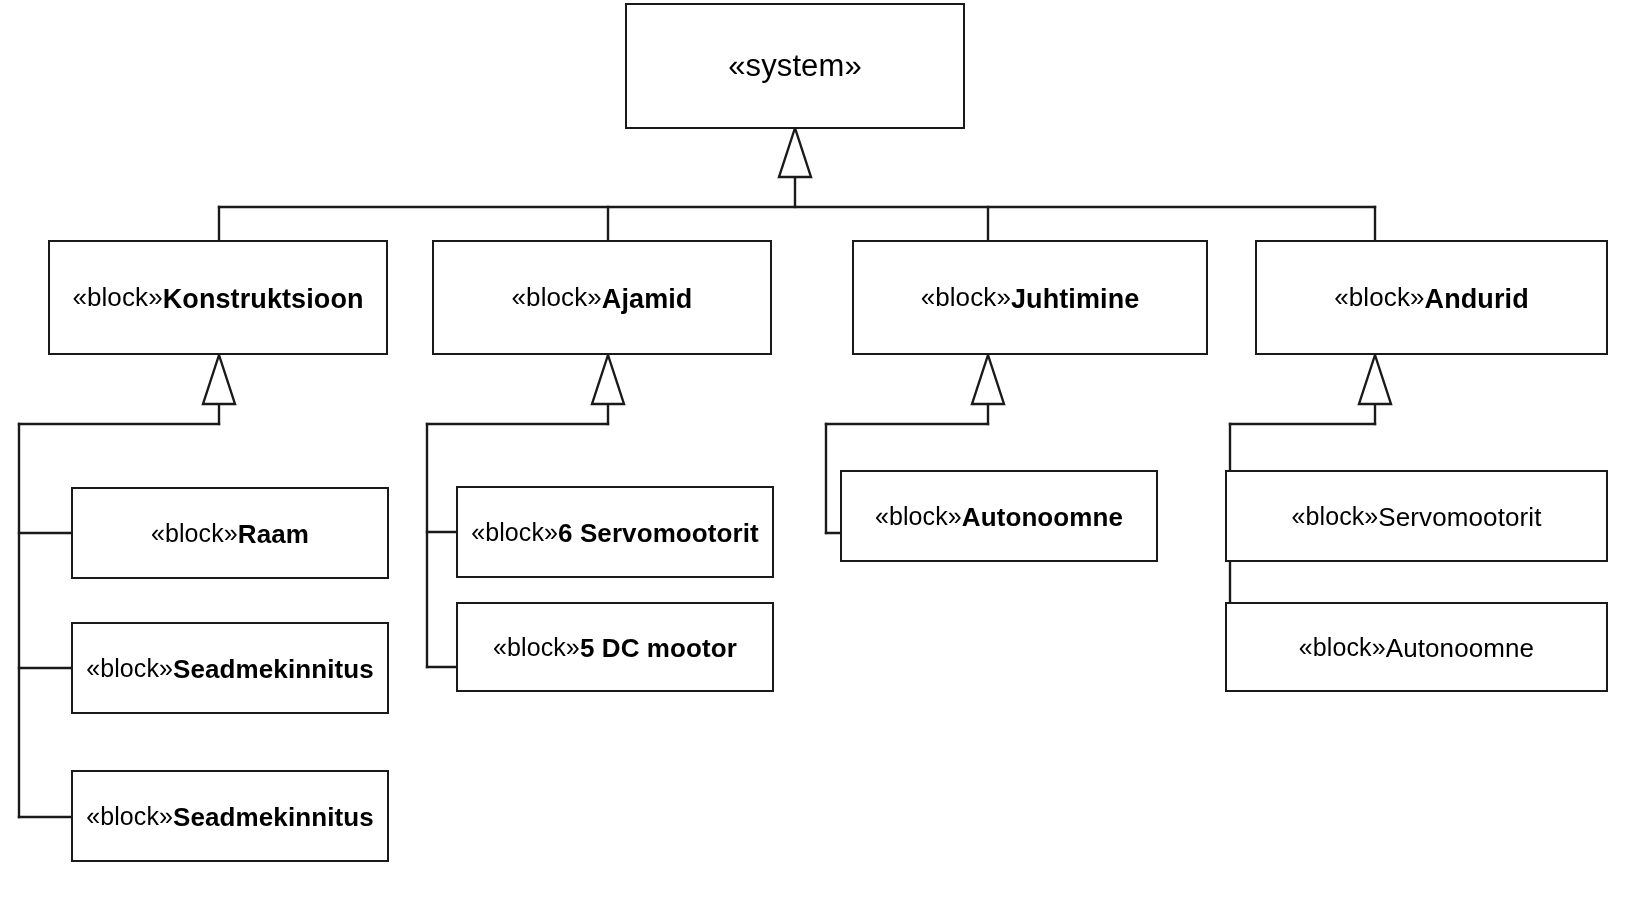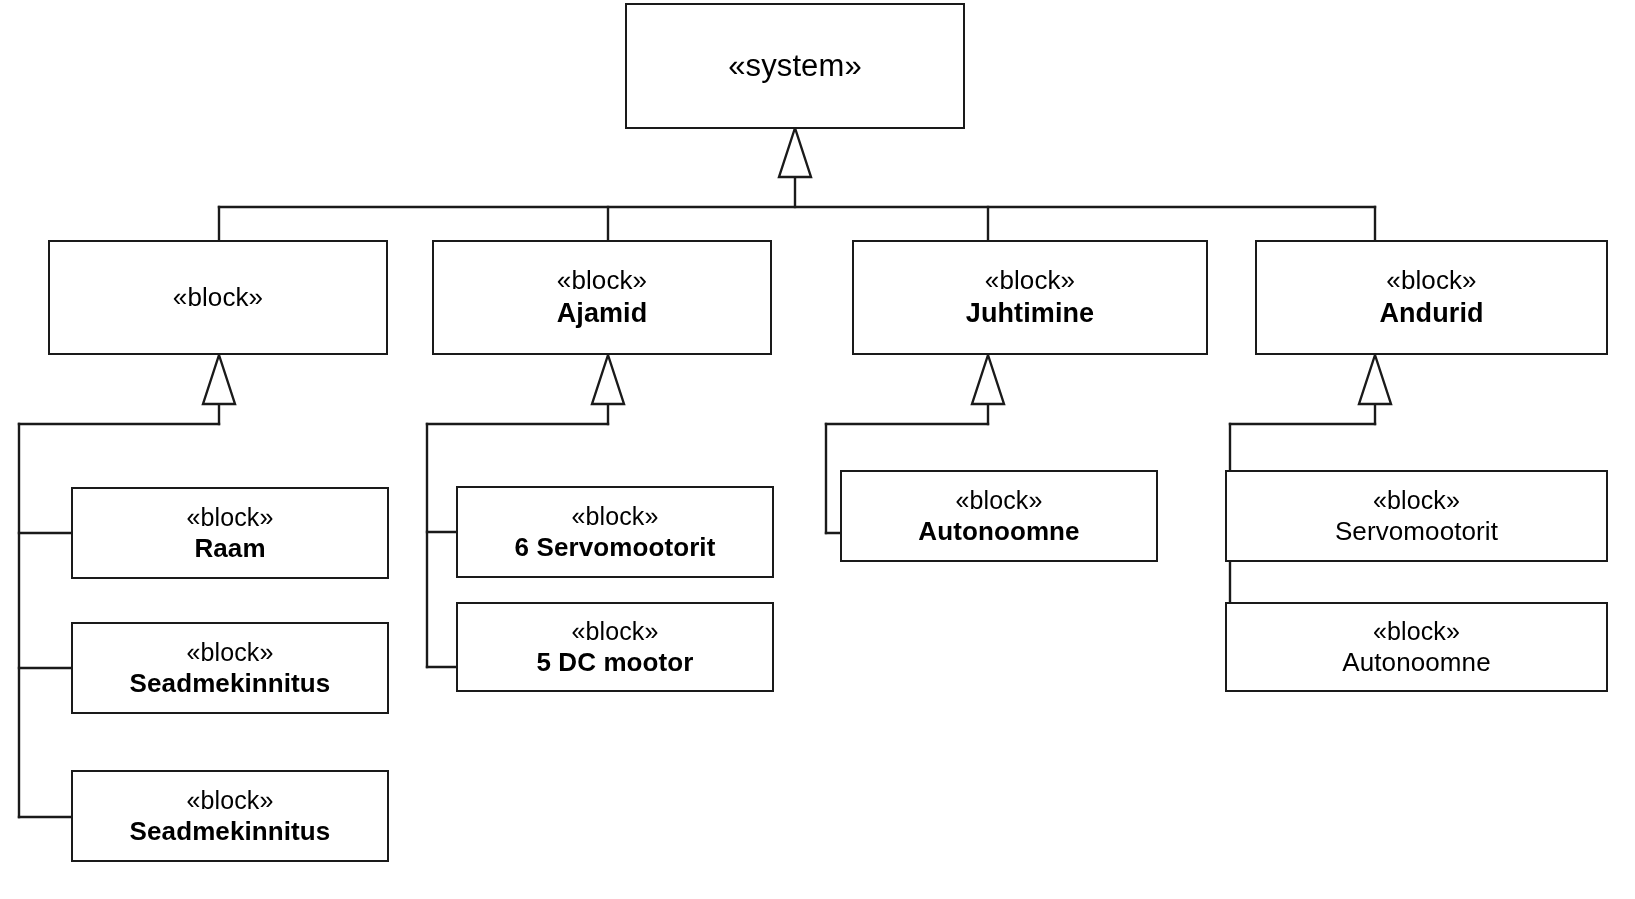--- a/index.html
+++ b/index.html
@@ -25,21 +25,21 @@
     width: 1635px;
     height: 899px;
     pointer-events: none;
   }
   .block {
     position: absolute;
     box-sizing: border-box;
     background: #ffffff;
     border: 2px solid #1a1a1a;
     display: flex;
-    flex-direction: column;
+    flex-direction: row;
     align-items: center;
     justify-content: center;
     text-align: center;
     line-height: 1.12;
     z-index: 2;
   }
   .stereo {
     display: block;
     font-weight: normal;
     letter-spacing: 0.1px;
@@ -113,20 +113,21 @@
       <polygon points="1375,355 1359,404 1391,404"></polygon>
     </g>
   </svg>
 
   <div class="block lvl-sys" style="left:625px; top:3px; width:340px; height:126px;">
     <span class="stereo">«system»</span>
   </div>
 
   <div class="block lvl-2" style="left:48px; top:240px; width:340px; height:115px;">
     <span class="stereo">«block»</span>
+    <span class="bname">Konstruktsioon</span>
   </div>
 
   <div class="block lvl-2" style="left:432px; top:240px; width:340px; height:115px;">
     <span class="stereo">«block»</span>
     <span class="bname">Ajamid</span>
   </div>
 
   <div class="block lvl-2" style="left:852px; top:240px; width:356px; height:115px;">
     <span class="stereo">«block»</span>
     <span class="bname">Juhtimine</span>

